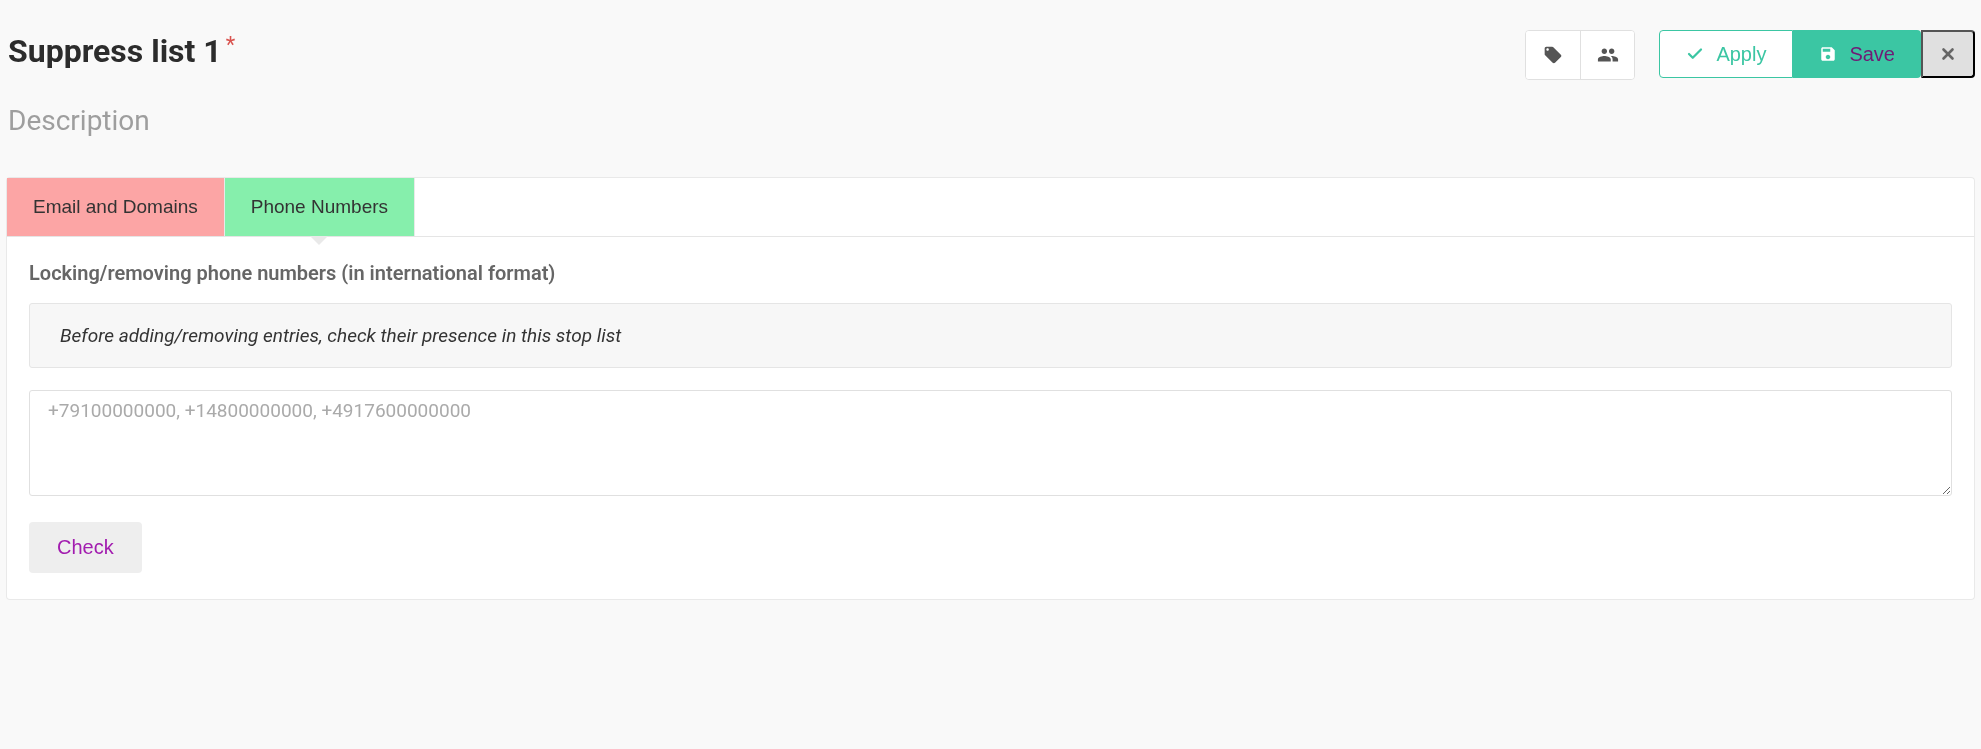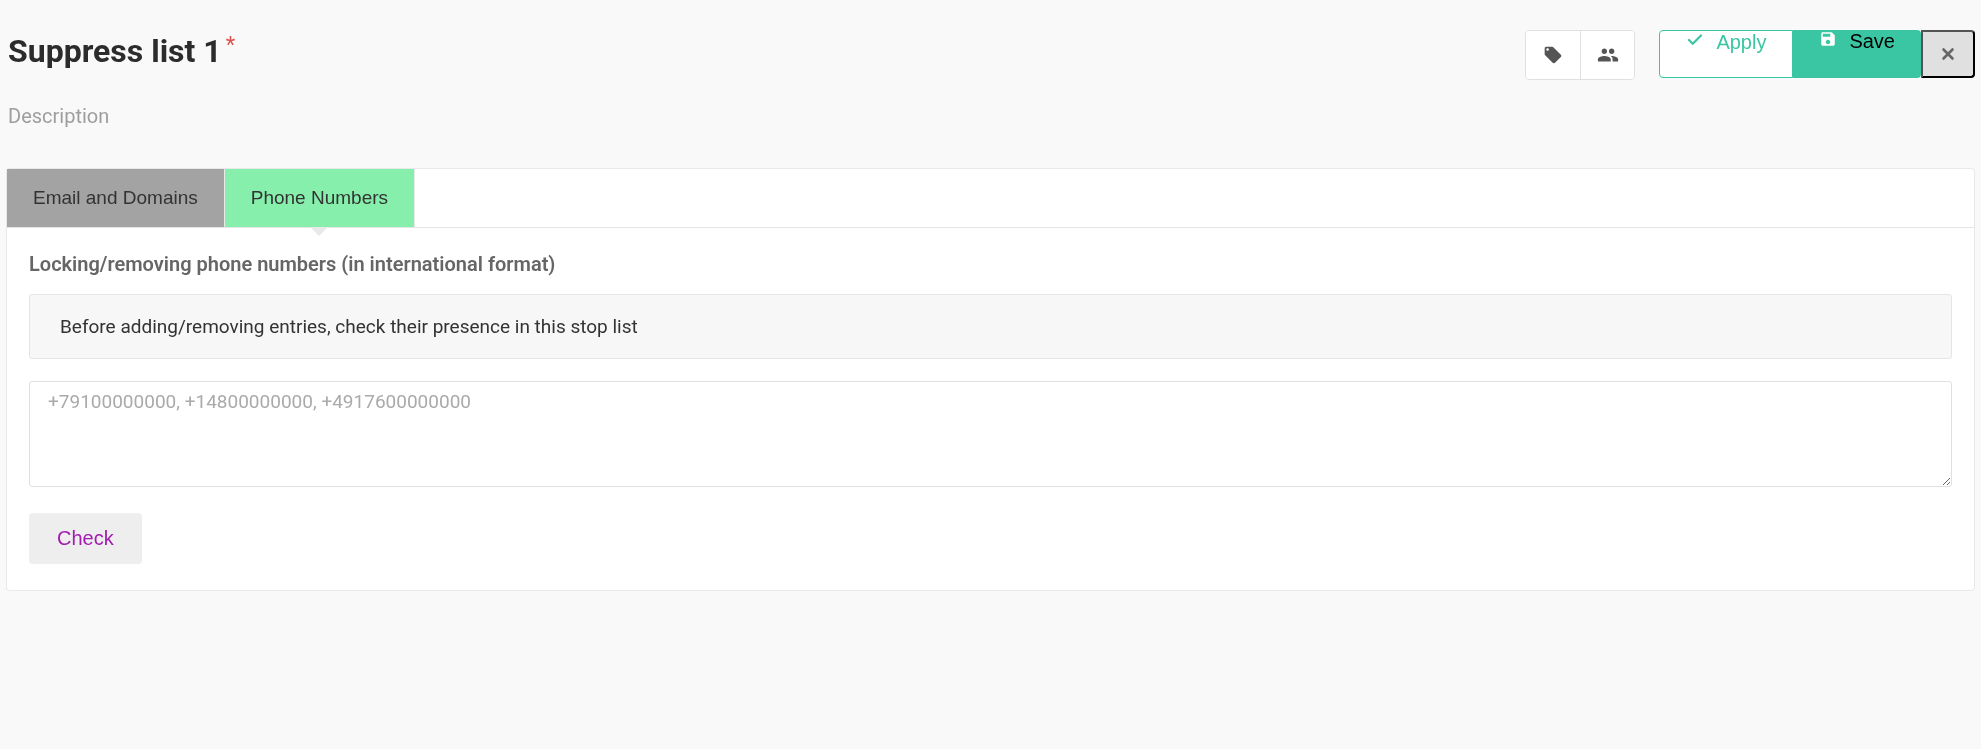--- a/index.html
+++ b/index.html
@@ -35,21 +35,21 @@
     .title-asterisk {
       color: #d9534f;
       font-size: 22px;
       font-weight: 400;
       position: relative;
       top: -10px;
       left: 4px;
     }
     .description {
       color: #9e9e9e;
-      font-size: 20px;
+      font-size: 28px;
       margin-top: 24px;
       padding-left: 2px;
     }
     .toolbar {
       display: flex;
       align-items: stretch;
       gap: 0;
       padding-right: 0;
       margin-top: -2px;
     }
@@ -70,39 +70,39 @@
       background: #fff;
       border: none;
       cursor: pointer;
       color: #555;
     }
     .icon-btn + .icon-btn {
       border-left: 1px solid #e0e0e0;
     }
     .btn {
       display: flex;
-      align-items: flex-start;
+      align-items: center;
       justify-content: center;
       gap: 12px;
       height: 48px;
       padding: 0 26px;
       font-size: 20px;
       font-weight: 500;
       border: none;
       cursor: pointer;
     }
     .btn-apply {
       background: #fff;
       color: #3bc6a3;
       border: 1px solid #3bc6a3;
       border-radius: 4px 0 0 4px;
     }
     .btn-save {
       background: #3bc6a3;
-      color: #000000;
+      color: #701a75;
       border-radius: 0 4px 4px 0;
     }
     .btn-close {
       width: 54px;
       height: 48px;
       background: #e0e0e0;
       color: #666;
       display: flex;
       align-items: center;
       justify-content: center;
@@ -120,21 +120,21 @@
       margin-top: 40px;
       border-radius: 4px 4px 0 0;
       border-top:1px solid #e9e9e9;
       border-left:1px solid #e9e9e9;
       border-right:1px solid #e9e9e9;
     }
     .tab {
       padding: 18px 26px;
       font-size: 19px;
       color: #333;
-      background: #a3a3a3;
+      background: #fca5a5;
       border: none;
       cursor: pointer;
       border-right: 1px solid #e9e9e9;
     }
     .tab.active {
       background: #86efac;
       position: relative;
       text-align: center;
     }
     .tab.active::after {
@@ -163,20 +163,21 @@
       margin-bottom: 18px;
     }
     .info-box {
       background: #f7f7f7;
       border: 1px solid #e5e5e5;
       border-radius: 3px;
       padding: 20px 30px;
       font-size: 19px;
       color: #333;
       margin-bottom: 22px;
+      font-style: italic;
     }
     .textarea {
       width: 100%;
       min-height: 106px;
       border: 1px solid #e0e0e0;
       border-radius: 3px;
       padding: 8px 18px;
       font-size: 19px;
       font-family: inherit;
       color: #333;

